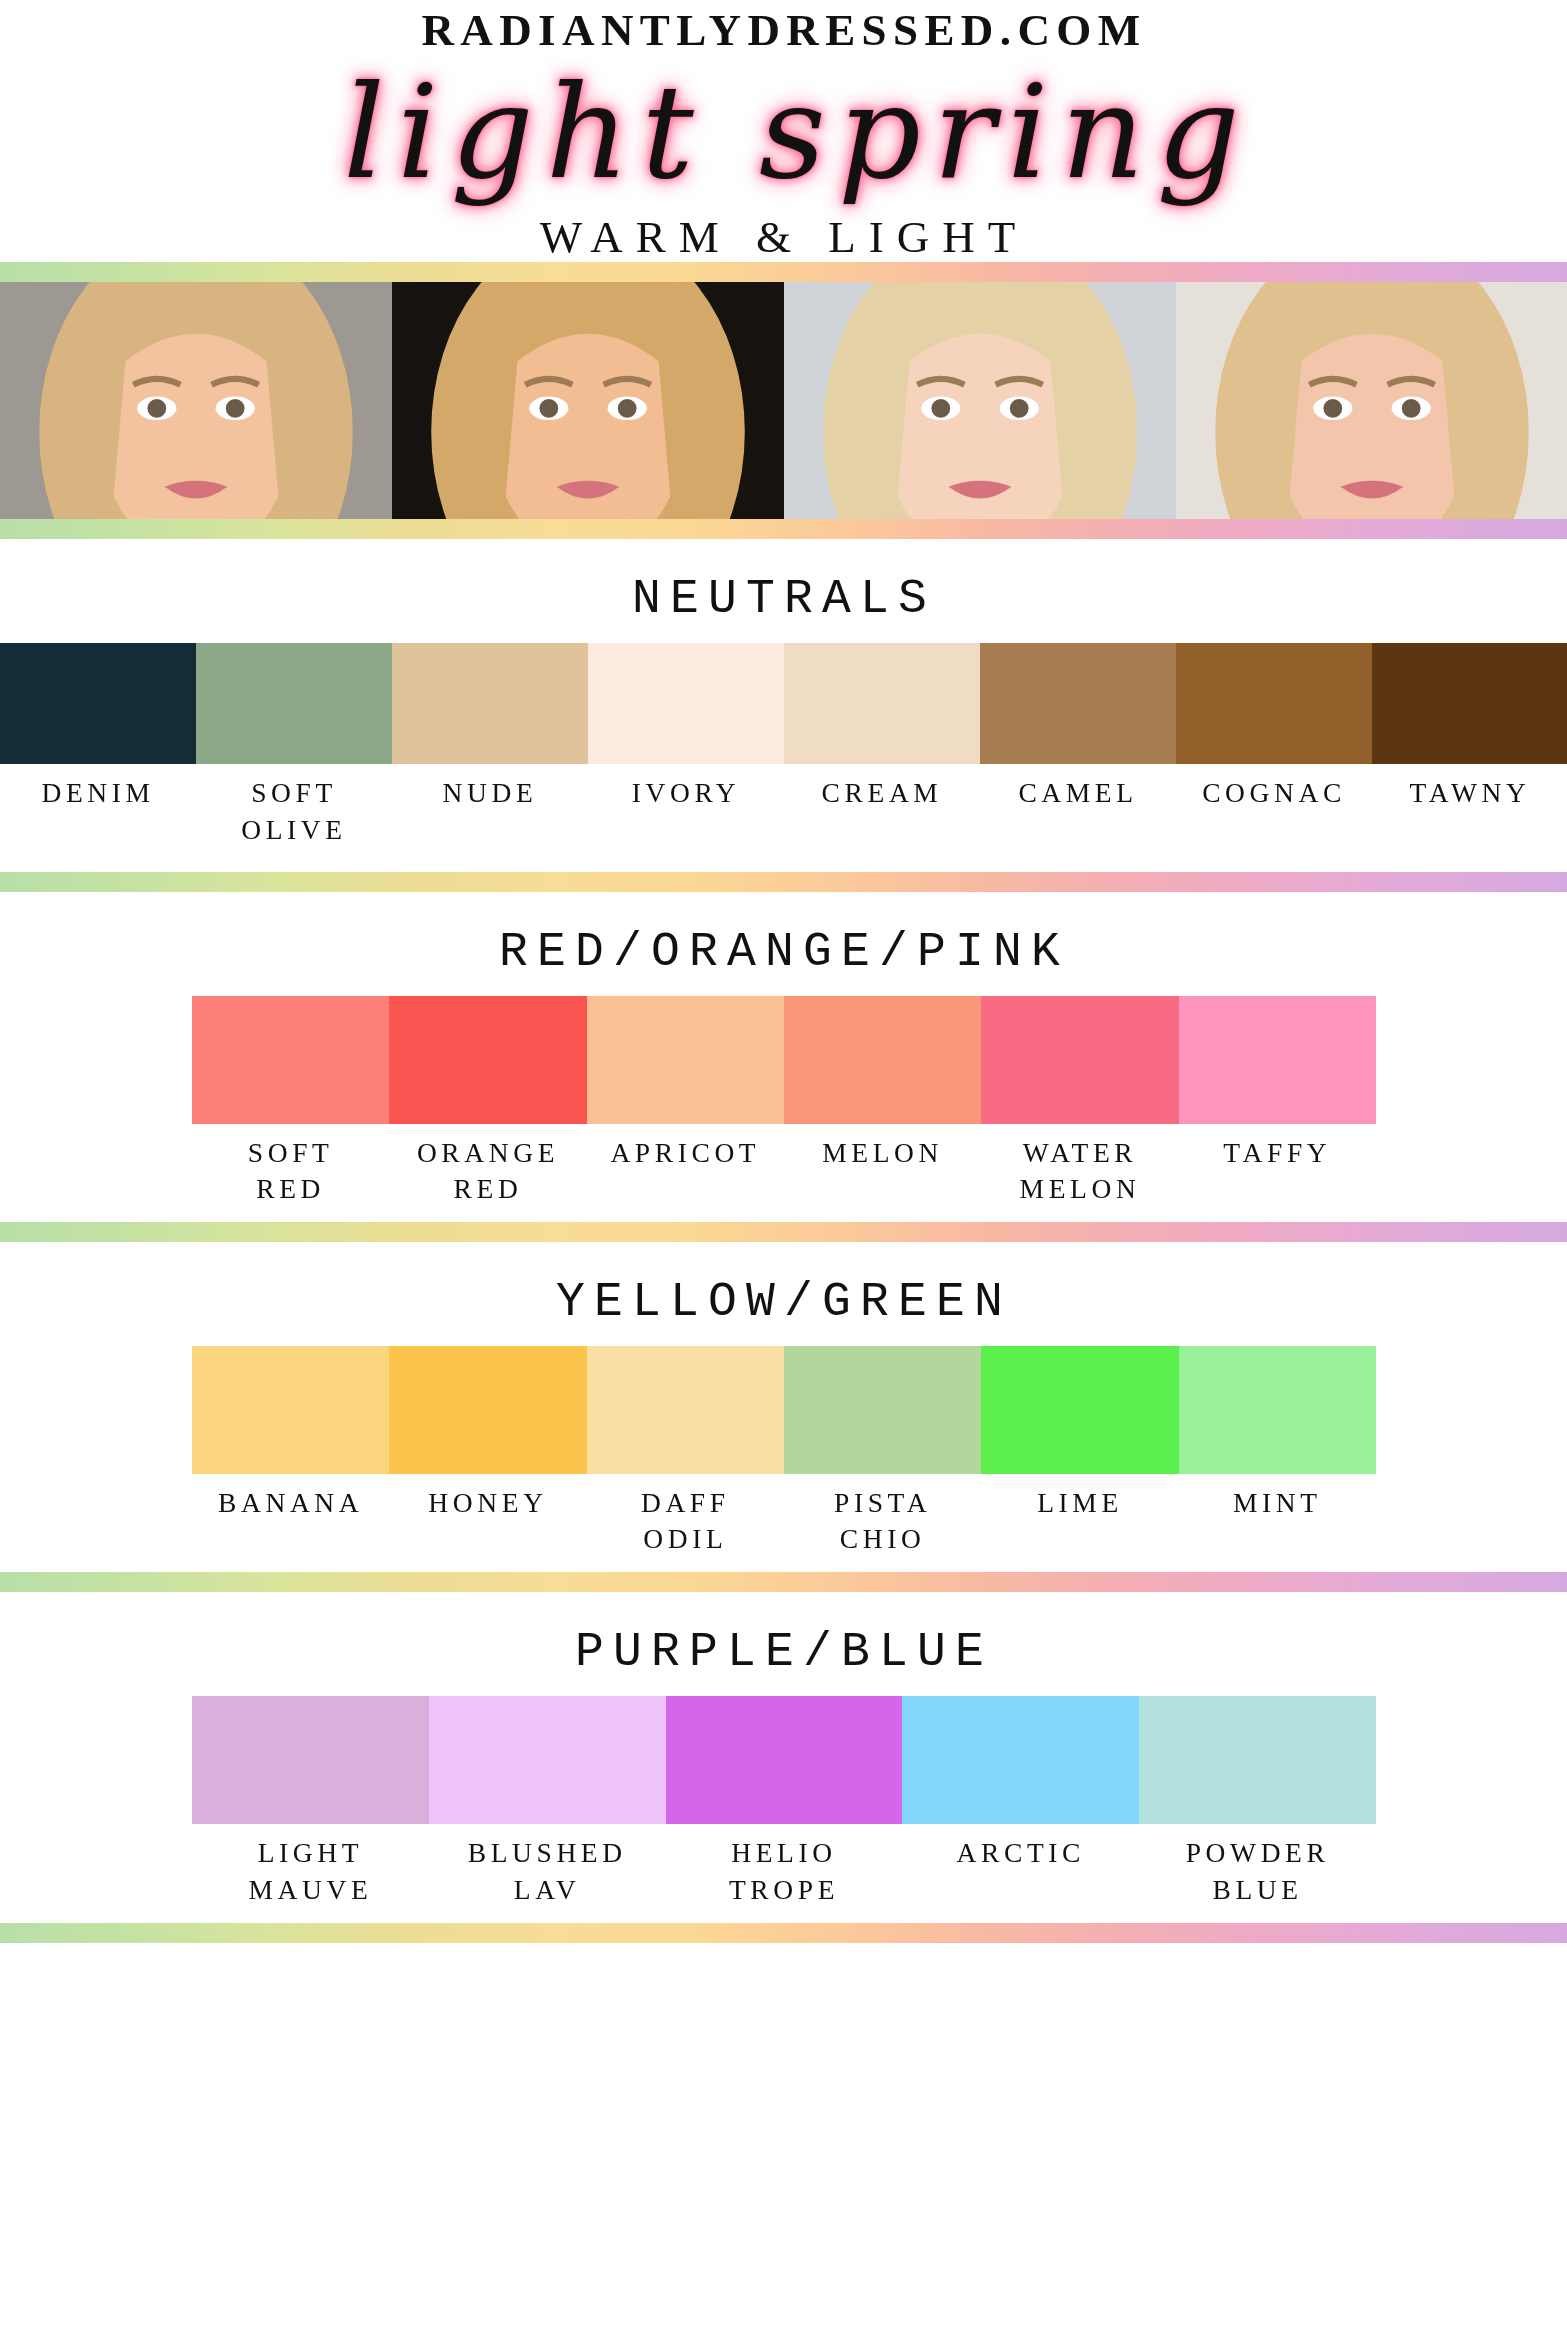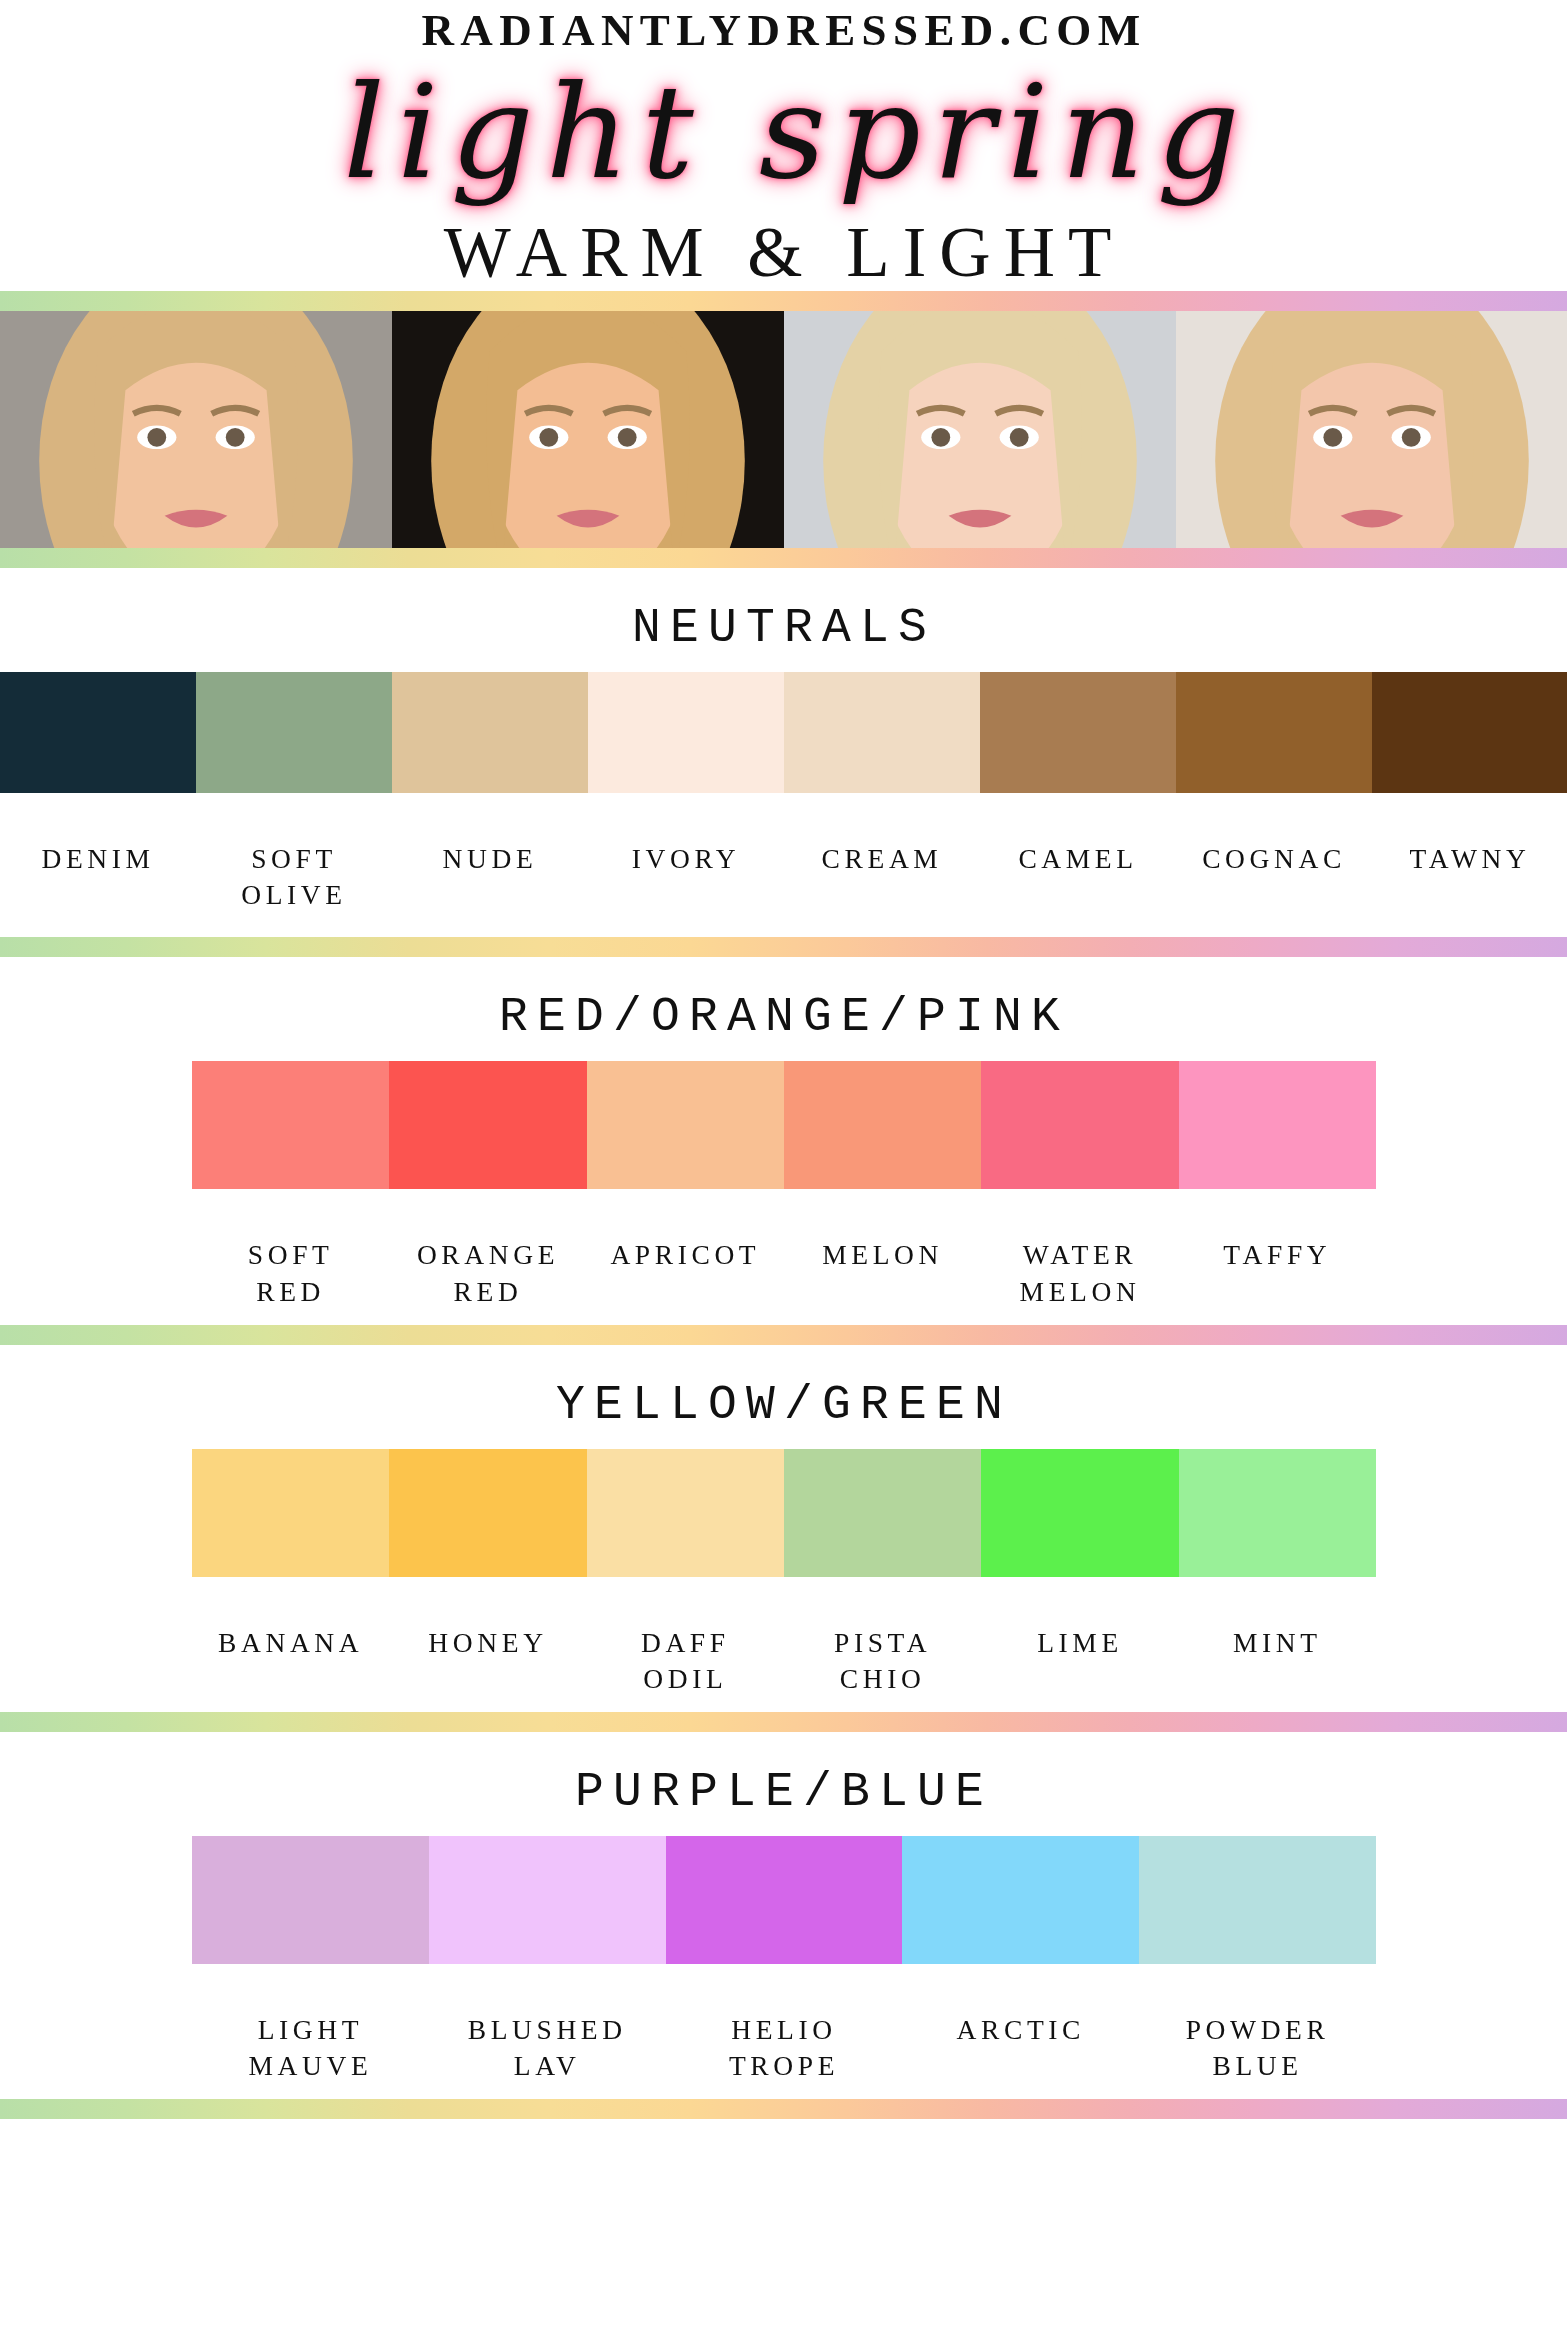--- a/index.html
+++ b/index.html
@@ -37,21 +37,21 @@
        0 0 8.3px #ff5f8d,
        0 0 16.5px #ff7fa3,
        0 0 24px #ffa8bf,
        0 0 2.8px #ff4f80;
     white-space:nowrap;
     margin-left:27px;
   }
 
   .subtitle {
     font-family:"Liberation Serif","DejaVu Serif",serif;
-    font-size:71px;
+    font-size:45px;
     letter-spacing:13px;
     color:#111;
     line-height:1.1;
     margin-top:5.5px;
     white-space:nowrap;
   }
 
   
   .rainbow {
     width:100%;
@@ -112,21 +112,20 @@
 
   .swatch-label {
     text-align:center;
     font-family:"Liberation Serif","DejaVu Serif",serif;
     font-size:27.5px;
     letter-spacing:4.6px;
     color:#111;
     line-height:1.32;
     padding-top:11px;
     word-spacing:1.8px;
-    margin-top:37px;
   }
   .swatch-label span { display:block; }
 
   .section-pad-bottom { height:24px; }
   .section-pad-bottom.sm { height:14.7px; }
 </style>
 </head>
 <body>
 
 <div class="header">

